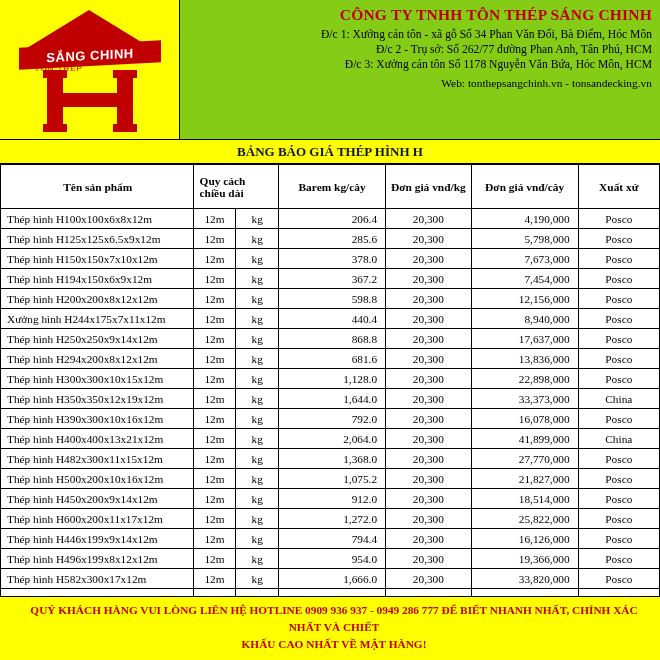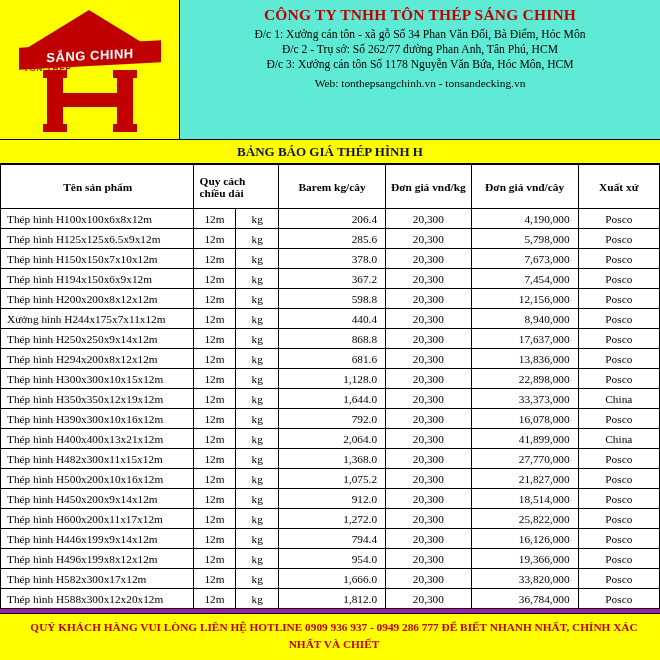--- a/index.html
+++ b/index.html
@@ -54,24 +54,24 @@
     font-weight: bold;
     font-size: 13px;
     letter-spacing: .5px;
     display: flex;
     align-items: center;
     justify-content: center;
     transform: skewY(-3deg);
   }
   .logo-sub {
     position: absolute;
-    left: 19px; top: 60px;
+    left: 30px; top: 60px;
     font-family: "Liberation Sans", sans-serif;
     font-size: 8px;
-    font-weight: bold;
+    font-weight: normal;
     color: #c00000;
     letter-spacing: 1px;
   }
   .logo-h {
     position: absolute;
     left: 38px; top: 66px;
     width: 94px; height: 62px;
   }
   .logo-h .bar {
     position: absolute;
@@ -80,23 +80,23 @@
   .logo-h .left  { left: 4px;  top: 0;  width: 16px; height: 62px; }
   .logo-h .right { right: 4px; top: 0;  width: 16px; height: 62px; }
   .logo-h .mid   { left: 20px; top: 23px; width: 54px; height: 14px; }
   .logo-h .tl    { left: 0;  top: 0;  width: 24px; height: 8px; }
   .logo-h .tr    { right: 0; top: 0;  width: 24px; height: 8px; }
   .logo-h .bl    { left: 0;  bottom: 0; width: 24px; height: 8px; }
   .logo-h .br    { right: 0; bottom: 0; width: 24px; height: 8px; }
 
   .company {
     flex: 1;
-    background: #5eead4;
+    background: #84cc16;
     padding: 6px 8px 4px 8px;
-    text-align: center;
+    text-align: right;
   }
   .company .name {
     font-weight: bold;
     font-size: 15.5px;
     color: #c00000;
     letter-spacing: .2px;
     margin-bottom: 3px;
   }
   .company .addr {
     font-size: 11.6px;
@@ -405,14 +405,15 @@
             <td class="c4">20,300</td>
             <td class="c5">36,784,000</td>
             <td class="c6">Posco</td>
           </tr>
         </tbody>
     </table>
   </div>
 
   <div class="footer">
     <div>QUÝ KHÁCH HÀNG VUI LÒNG LIÊN HỆ HOTLINE 0909 936 937 - 0949 286 777 ĐỂ BIẾT NHANH NHẤT, CHÍNH XÁC NHẤT VÀ CHIẾT</div>
+    <div>KHẤU CAO NHẤT VỀ MẶT HÀNG!</div>
   </div>
 </div>
 
 </body></html>

